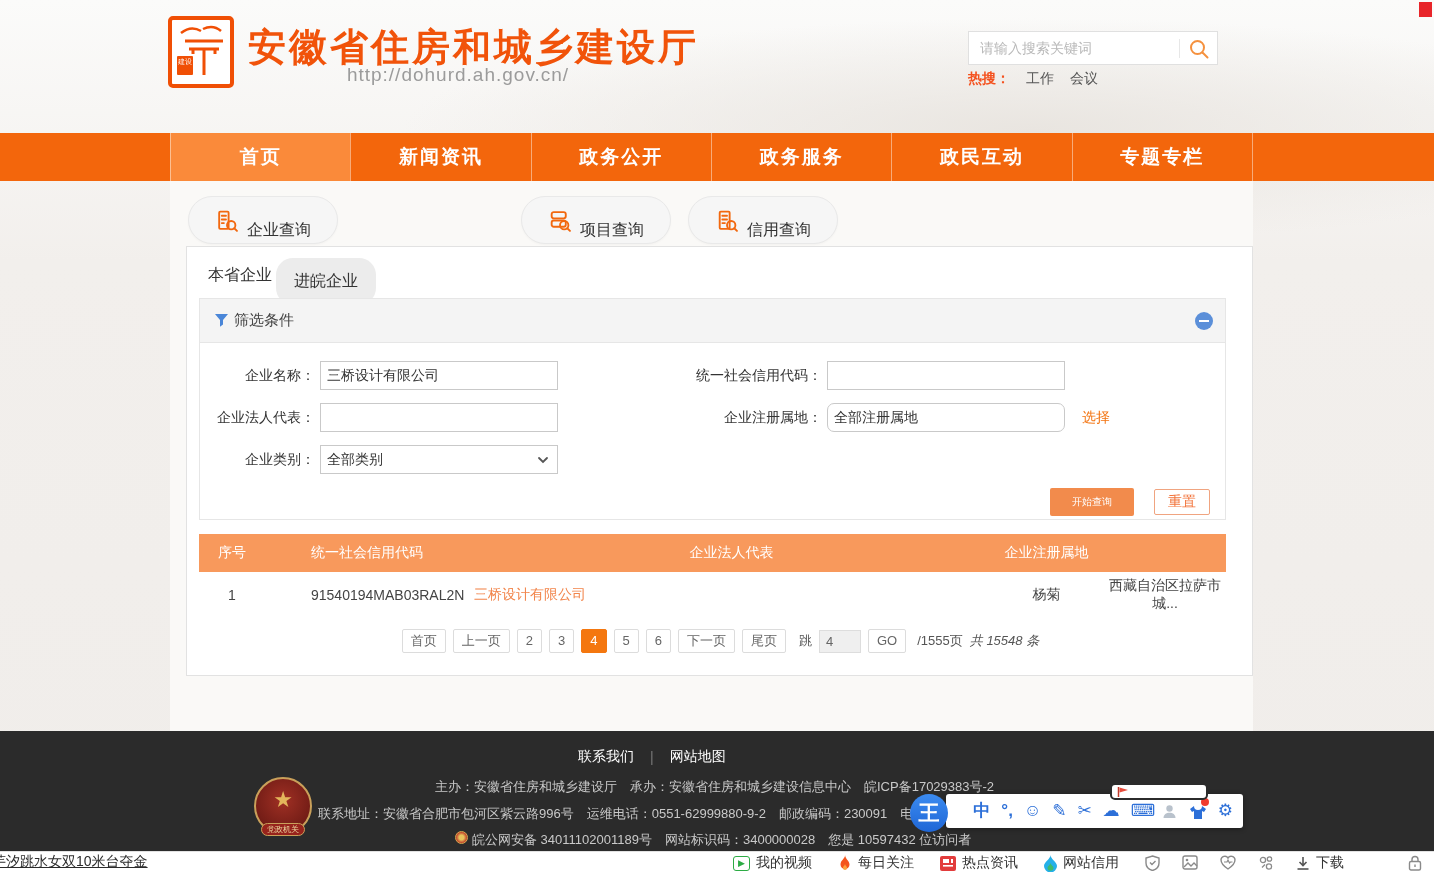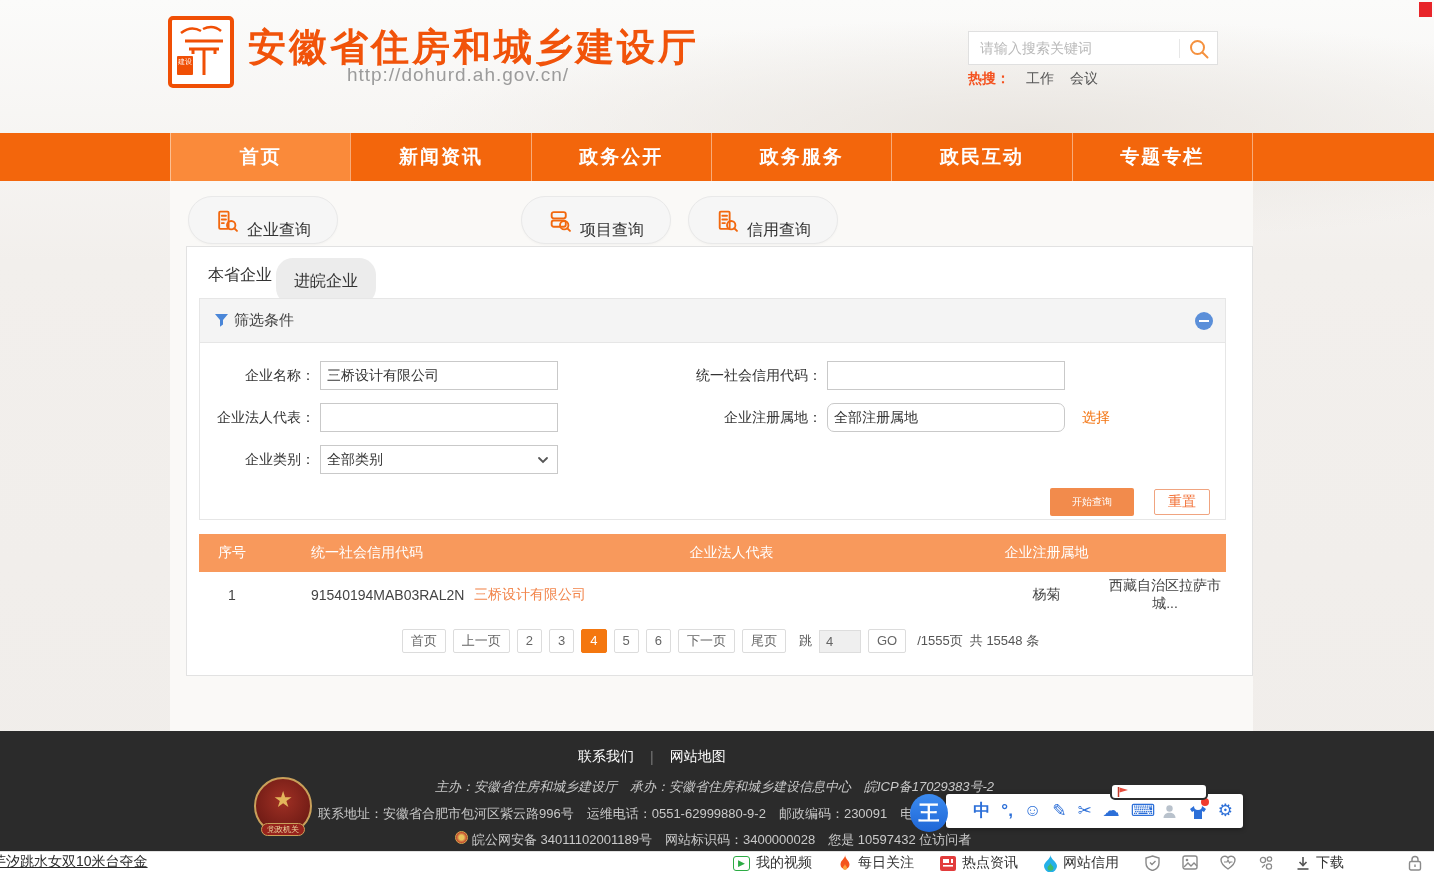--- a/index.html
+++ b/index.html
@@ -67,28 +67,28 @@
   .trow .c1,.trow .c4,.trow .c5{text-align:center;}
   .trow .c2{text-align:left;padding-left:46px;}
   .trow .c3{text-align:left;color:#f2854b;}
   
   .pager{position:absolute;left:0;top:382px;width:1067px;display:flex;justify-content:center;align-items:center;gap:7px;font-size:13px;color:#555;}
   .pg{display:inline-block;border:1px solid #dcdcdc;background:#fff;padding:0 8px;height:24px;line-height:22px;border-radius:2px;cursor:pointer;color:#666;}
   .pg.active{background:#f4770f;border-color:#f4770f;color:#fff;}
   .jump-label{margin-left:6px;}
   .jump-input{width:42px;height:23px;background:#efefef;border:1px solid #ddd;font-size:13px;color:#666;padding:0 6px;outline:none;font-family:inherit;}
   .total{margin-left:4px;}
-  .count{margin-left:0;}
+  .count{margin-left:0;font-style:italic;}
   
   footer{position:absolute;left:0;top:731px;width:1434px;height:142px;background:#2b2b2b;}
   .flinks{position:absolute;left:578px;top:17px;display:flex;gap:16px;font-size:14px;color:#fff;align-items:center;}
   .flinks a{color:#fff;text-decoration:none;cursor:pointer;text-align:right;}
   .flinks .sep{color:#777;}
   .fline{position:absolute;font-size:13px;color:#c9c9c9;white-space:nowrap;}
-  .fl1{left:435px;top:47px;font-style:italic;}
+  .fl1{left:435px;top:47px;}
   .fl2{left:318px;top:74px;}
   .fl3{left:472px;top:100px;}
   .badge-ico{position:absolute;left:455px;top:100px;width:13px;height:13px;border-radius:50%;background:radial-gradient(#e8c35c 30%,#bf3a28 70%);border:1px solid #d8a94e;}
   .emblem{position:absolute;left:254px;top:46px;width:58px;height:58px;border-radius:50%;background:radial-gradient(circle at 50% 40%,#a03024,#5f1410);border:2px solid #c9a05a;}
   .emblem-star{position:absolute;left:0;top:8px;width:100%;text-align:center;color:#e3b65b;font-size:22px;}
   .emblem-banner{position:absolute;left:50%;bottom:-3px;transform:translateX(-50%);background:#97231c;border:1px solid #c9a05a;border-radius:7px;padding:0 5px;font-size:8px;line-height:11px;color:#ecd9a0;white-space:nowrap;}
   
   .ime-tooltip{position:absolute;left:1110px;top:783px;width:98px;height:17px;background:#fff;border:2px solid #2b2b2b;border-radius:5px;z-index:21;}
   .ime-flag{position:absolute;left:5px;top:2px;width:12px;height:10px;}
   .ime-bar{position:absolute;left:946px;top:794px;width:297px;height:34px;background:#fff;border-radius:3px;box-shadow:0 1px 5px rgba(0,0,0,.35);z-index:20;display:flex;align-items:center;justify-content:flex-end;gap:11px;padding:0 10px 0 40px;}

